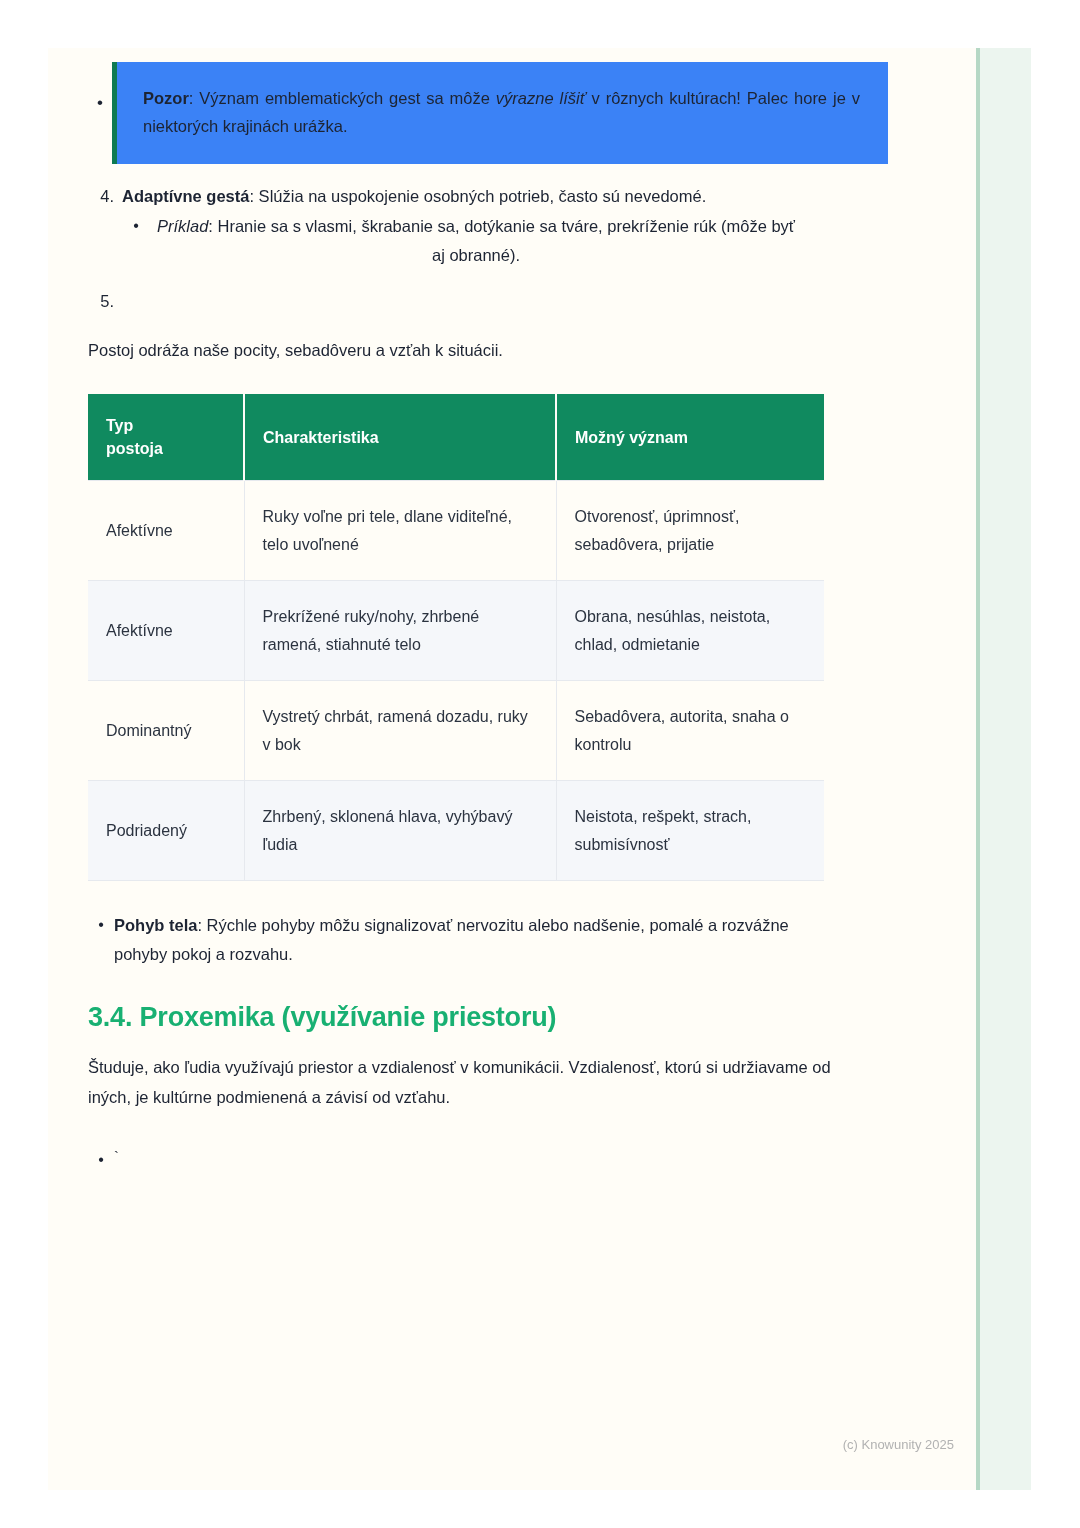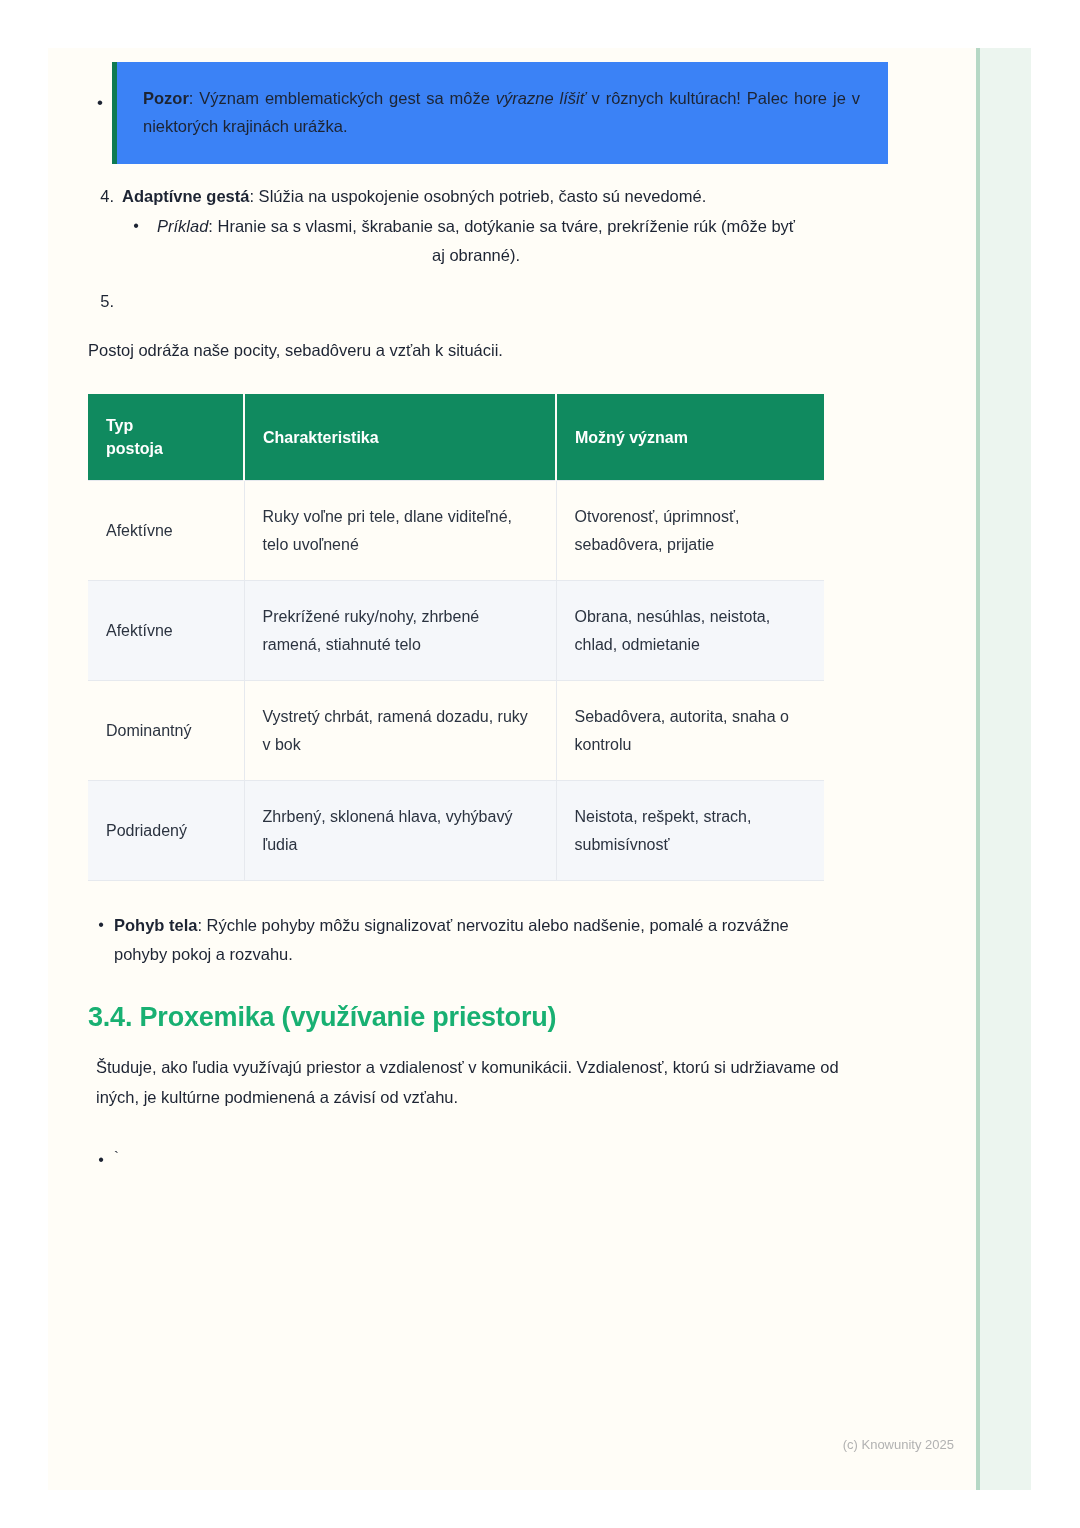--- a/index.html
+++ b/index.html
@@ -193,21 +193,21 @@
   .ptext {
     flex: 1 1 auto;
     font-size: 16.5px;
     line-height: 1.72;
     color: #1d2433;
     max-width: 700px;
   }
   .ptext b { font-weight: 700; }
 
   p.para {
-    margin: 20px 0 0 8px;
+    margin: 20px 0 0 0;
     font-size: 16.5px;
     line-height: 1.78;
     color: #1d2433;
     max-width: 760px;
   }
   .tick {
     font-size: 15px;
     color: #1d2433;
     line-height: 1.4;
   }

